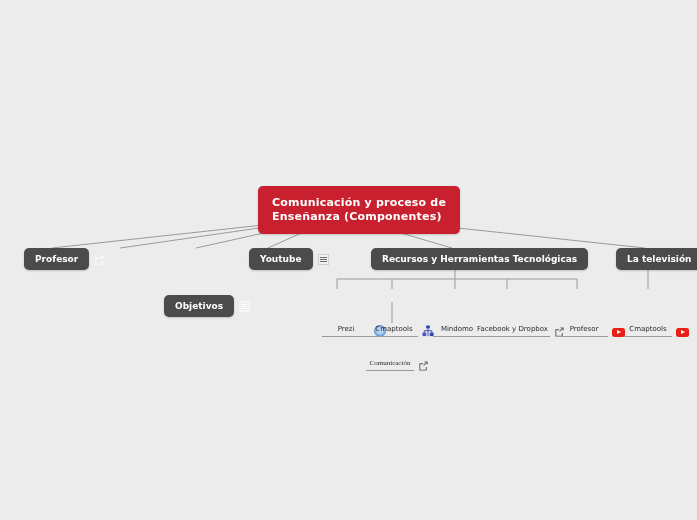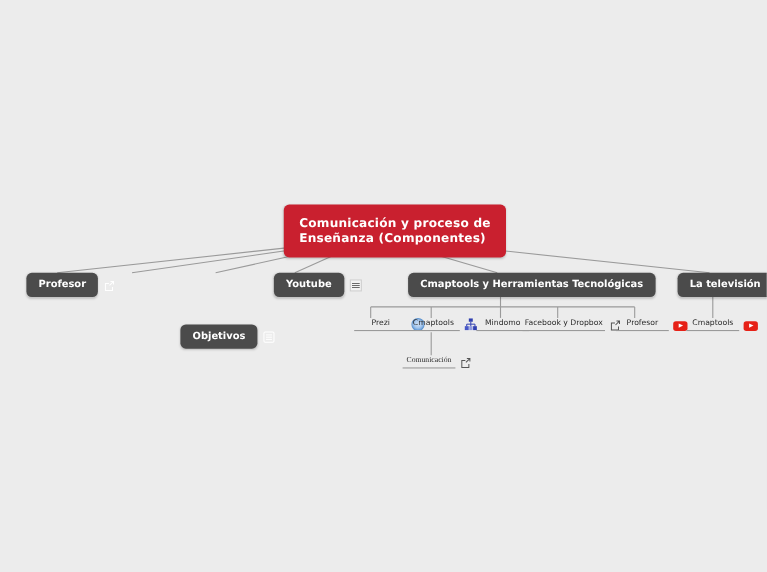--- a/index.html
+++ b/index.html
@@ -72,20 +72,21 @@
     gap: 4px;
   }
   .leaf .leaf-label {
     font-size: 7px;
     color: #2b2b2b;
     line-height: 9px;
     padding: 0 2px 2px 2px;
     border-bottom: 1px solid #9a9a9a;
     min-width: 44px;
     text-align: center;
+    margin-top: 36px;
   }
   
   .icon {
     display: inline-flex;
     align-items: center;
     justify-content: center;
     flex: none;
   }
   .ico-ext {
     width: 11px;
@@ -202,21 +203,21 @@
       </svg>
     </span>
   </div>
 
   <div class="node branch" style="left:249px; top:248px;">
     <div class="pill">Youtube</div>
     <span class="icon ico-doc"></span>
   </div>
 
   <div class="node branch" style="left:371px; top:248px;">
-    <div class="pill">Cmaptools  y Herramientas Tecnológicas</div>
+    <div class="pill">Recursos  y Herramientas Tecnológicas</div>
   </div>
 
   <div class="node branch" style="left:616px; top:248px;">
     <div class="pill">La televisión</div>
 
   </div>
 
   <div class="node leaf" style="left:322px; top:289px;">
     <span class="leaf-label">Prezi</span>
     <span class="icon ico-prezi"></span>

